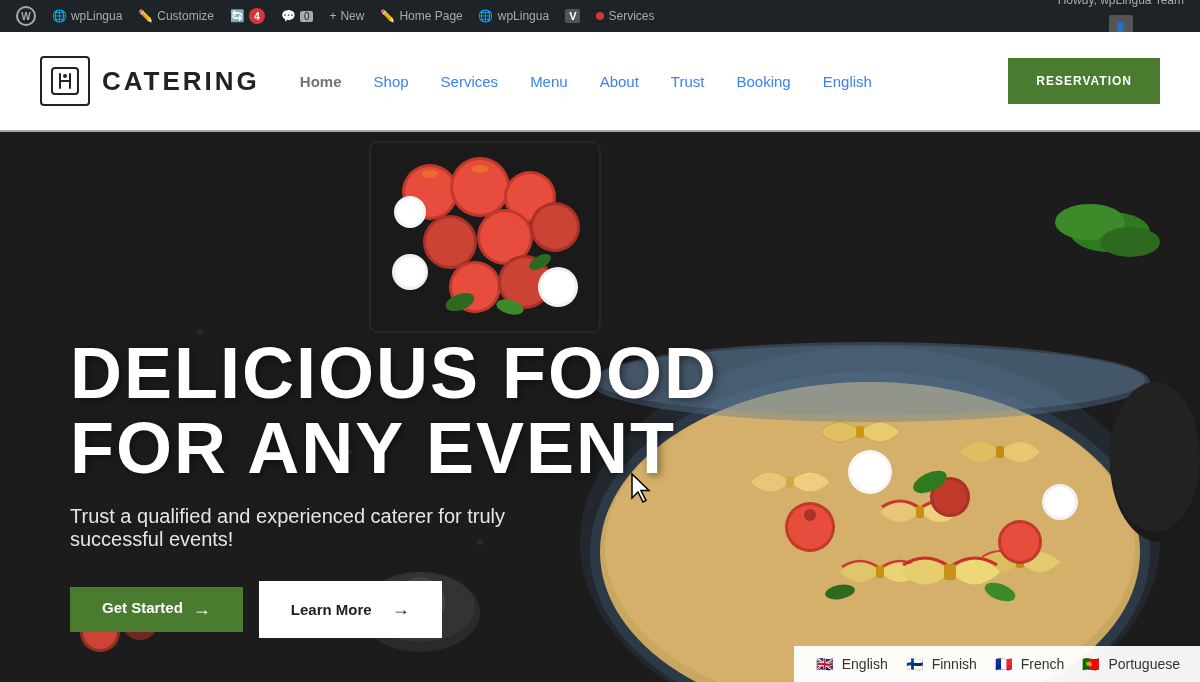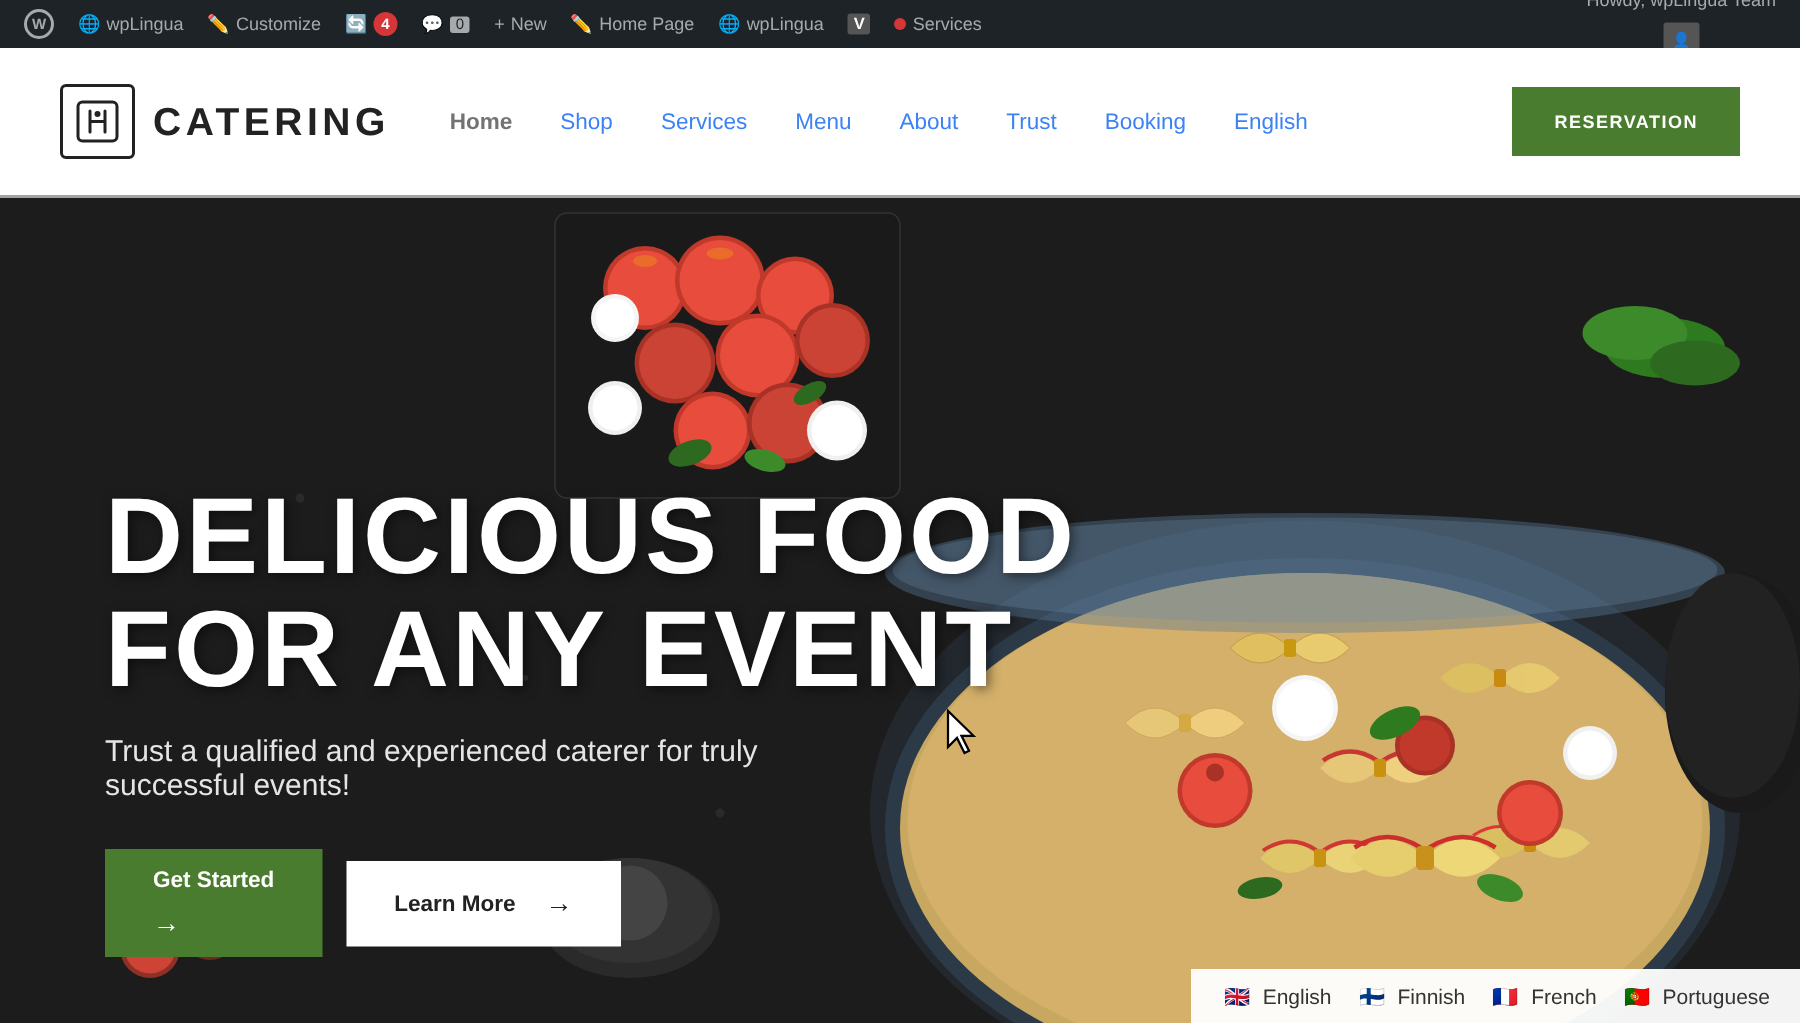--- a/index.html
+++ b/index.html
@@ -168,21 +168,20 @@
       background: #4a7c2f;
       color: #fff;
       border: none;
       padding: 12px 32px;
       font-size: 15px;
       font-weight: 700;
       cursor: pointer;
       display: flex;
       align-items: flex-start;
       gap: 10px;
-      flex-direction: column;
     }
     .btn-learn-more {
       background: #fff;
       color: #222;
       border: none;
       padding: 18px 32px;
       font-size: 15px;
       font-weight: 700;
       cursor: pointer;
       display: flex;

